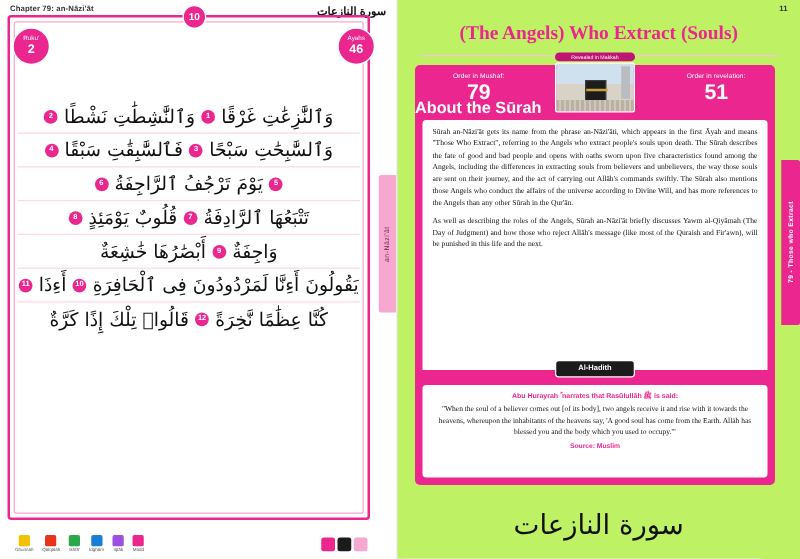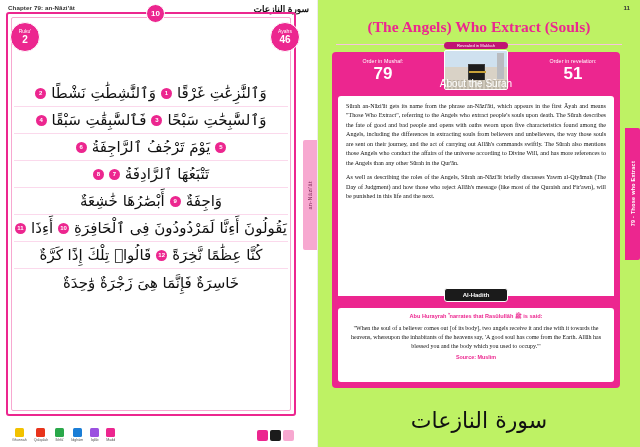--- a/index.html
+++ b/index.html
@@ -161,21 +161,21 @@
     position:absolute; left:0; bottom:0; width:64px; height:9px;
     background:repeating-linear-gradient(90deg,#b9b2a4 0 2px,#cfc8ba 2px 4px);
   }
   .kaaba-tower {
     position:absolute; left:52px; top:2px; width:7px; height:26px; background:#b9bcc0;
   }
 
   
   .about-head {
     position:absolute; left:0; top:26px; width:100%;
-    text-align:center; color:#fff; font-size:10px; font-weight:normal;
+    color:#fff; font-size:13px; font-weight:bold;
   }
 
   .about-body {
     position:absolute; left:8px; top:6px; width:260px;
     font-size:6.1px; line-height:1.55; color:#111; text-align:justify;
     font-family:"Liberation Serif", serif;
   }
   .about-body p { margin:0 0 5px 0; }
   .about-note {
     position:absolute; left:22px; bottom:5px; width:232px;
@@ -270,40 +270,38 @@
         <span class="ayah-mark">4</span>
       </div>
       <div class="q-line">
         <span class="ayah-mark">5</span>
         <span>يَوْمَ تَرْجُفُ ٱلرَّاجِفَةُ</span>
         <span class="ayah-mark">6</span>
       </div>
       <div class="q-line">
         <span>تَتْبَعُهَا ٱلرَّادِفَةُ</span>
         <span class="ayah-mark">7</span>
+        <span>قُلُوبٌ يَوْمَئِذٍ</span>
         <span class="ayah-mark">8</span>
       </div>
       <div class="q-line">
         <span>وَاجِفَةٌ</span>
         <span class="ayah-mark">9</span>
         <span>أَبْصَٰرُهَا خَٰشِعَةٌ</span>
       </div>
       <div class="q-line">
         <span>يَقُولُونَ أَءِنَّا لَمَرْدُودُونَ فِى ٱلْحَافِرَةِ</span>
         <span class="ayah-mark">10</span>
         <span>أَءِذَا</span>
         <span class="ayah-mark">11</span>
       </div>
       <div class="q-line">
         <span>كُنَّا عِظَٰمًا نَّخِرَةً</span>
         <span class="ayah-mark">12</span>
         <span>قَالُوا۟ تِلْكَ إِذًا كَرَّةٌ</span>
-      </div>
-      <div class="q-line">
-        <span>خَاسِرَةٌ فَإِنَّمَا هِىَ زَجْرَةٌ وَٰحِدَةٌ</span>
       </div>
     </div>
 
     <div class="lp-sidetab">
       <span>an-Nāzi'āt</span>
     </div>
 
     <div class="lp-bottom">
       <div class="legend">
         <div class="lg-item">

